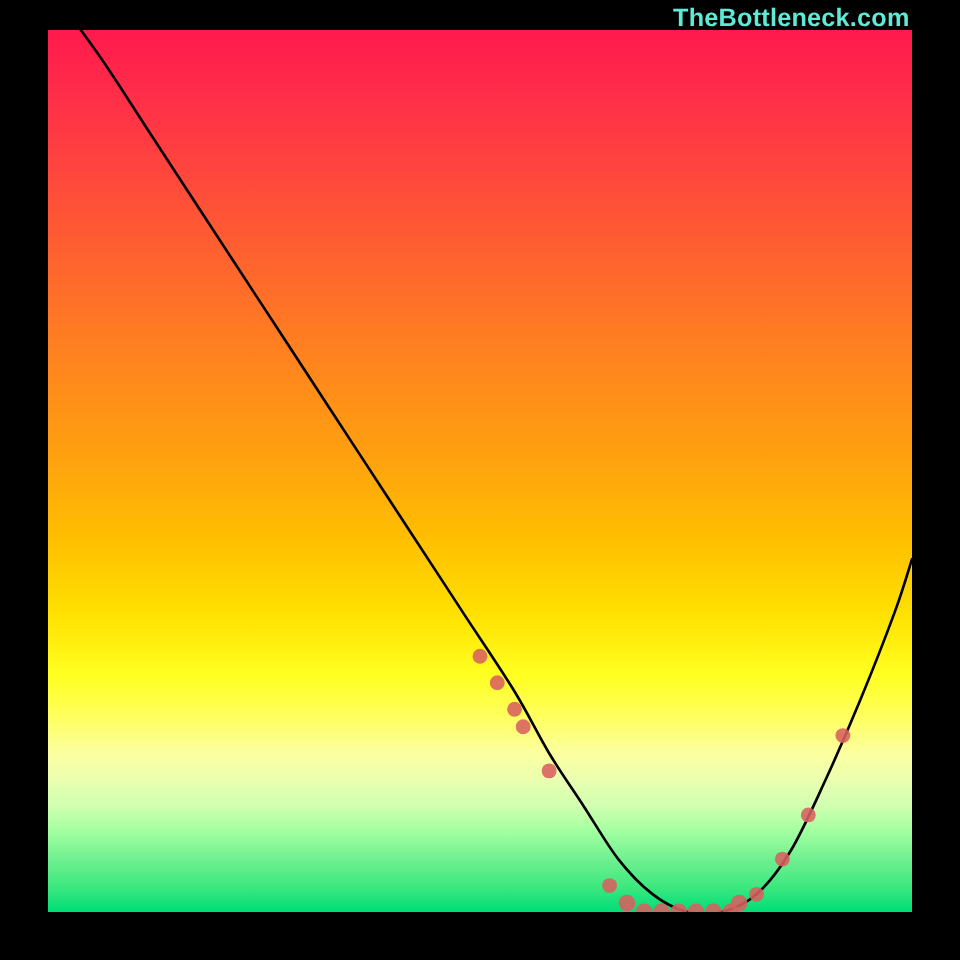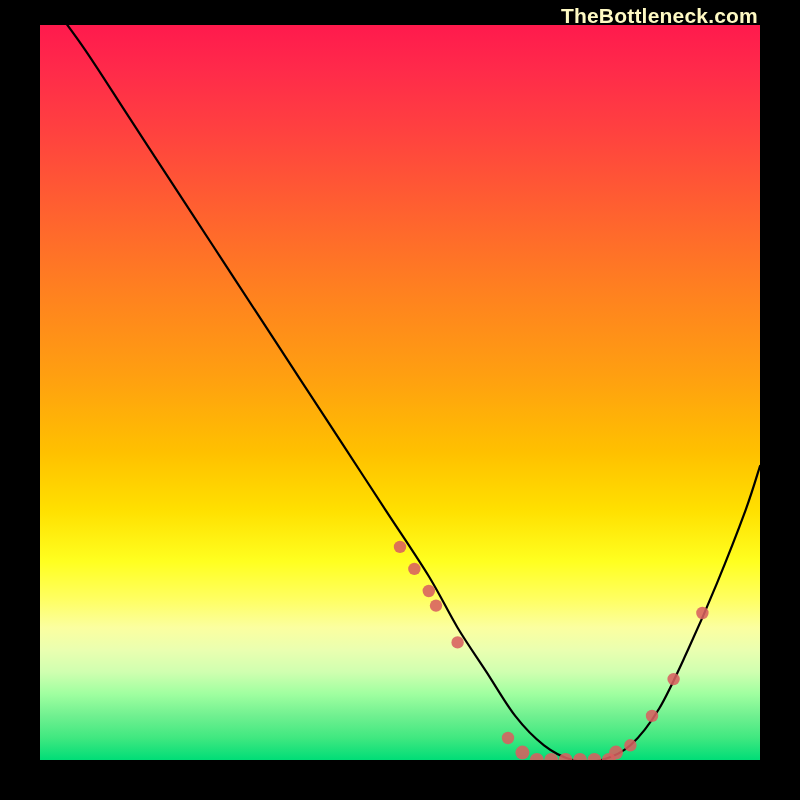--- a/index.html
+++ b/index.html
@@ -36,21 +36,21 @@
       #00dd77 100%
     );
   }
   .watermark {
     position: absolute;
     top: 4px;
     right: 42px;
     font-family: Arial, Helvetica, sans-serif;
     font-size: 21px;
     font-weight: 600;
-    color: #fef9c3;
+    color: #5eead4;
     letter-spacing: 0.2px;
   }
   svg.overlay {
     position: absolute;
     left: 0;
     top: 0;
     width: 720px;
     height: 735px;
   }
 </style>

